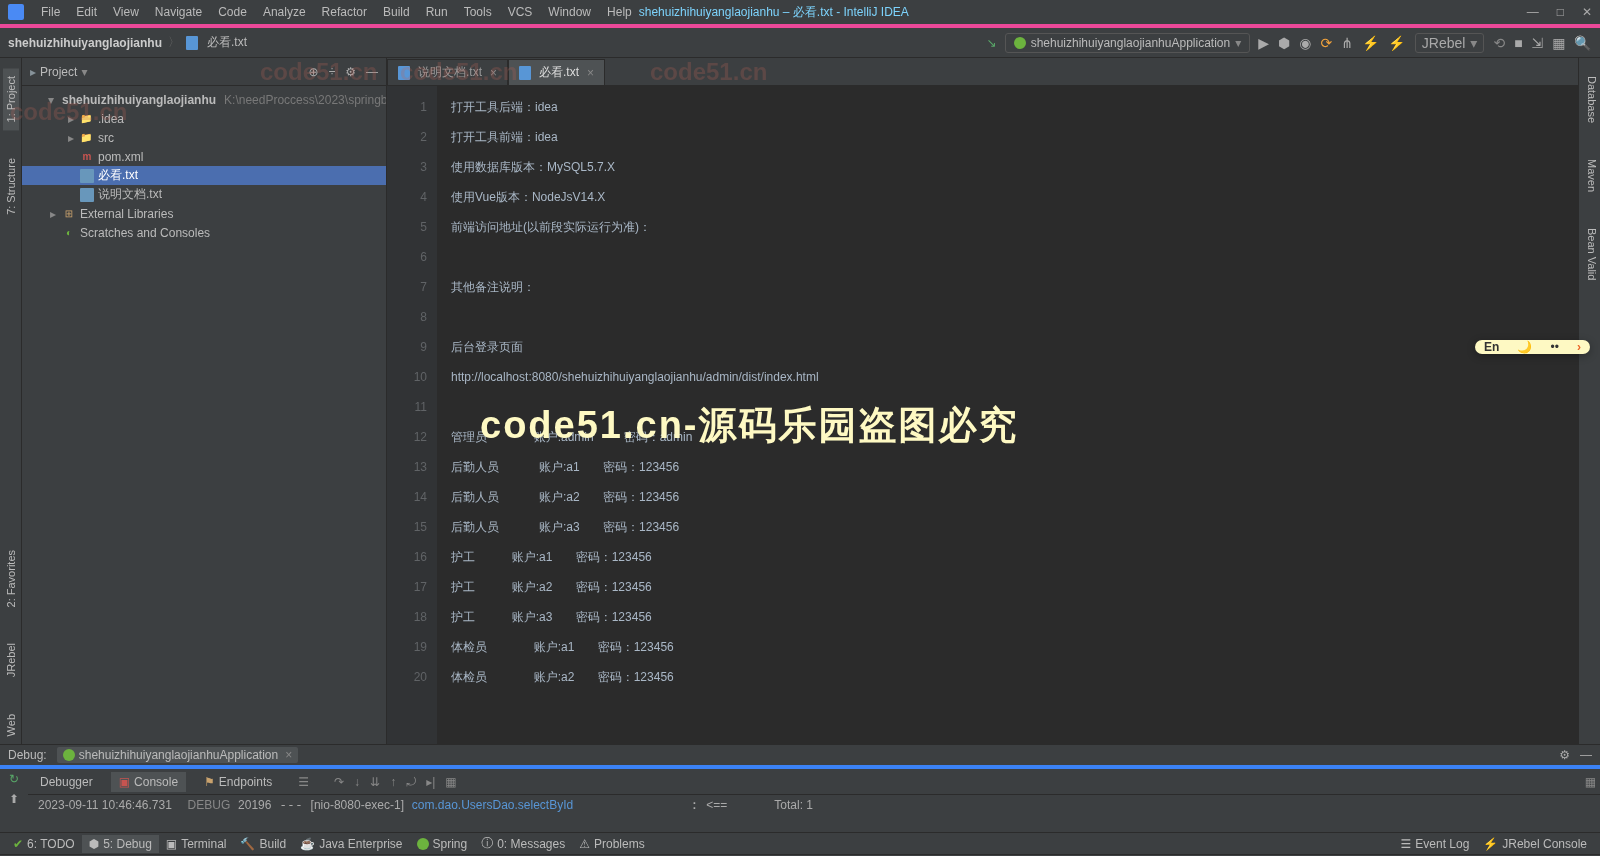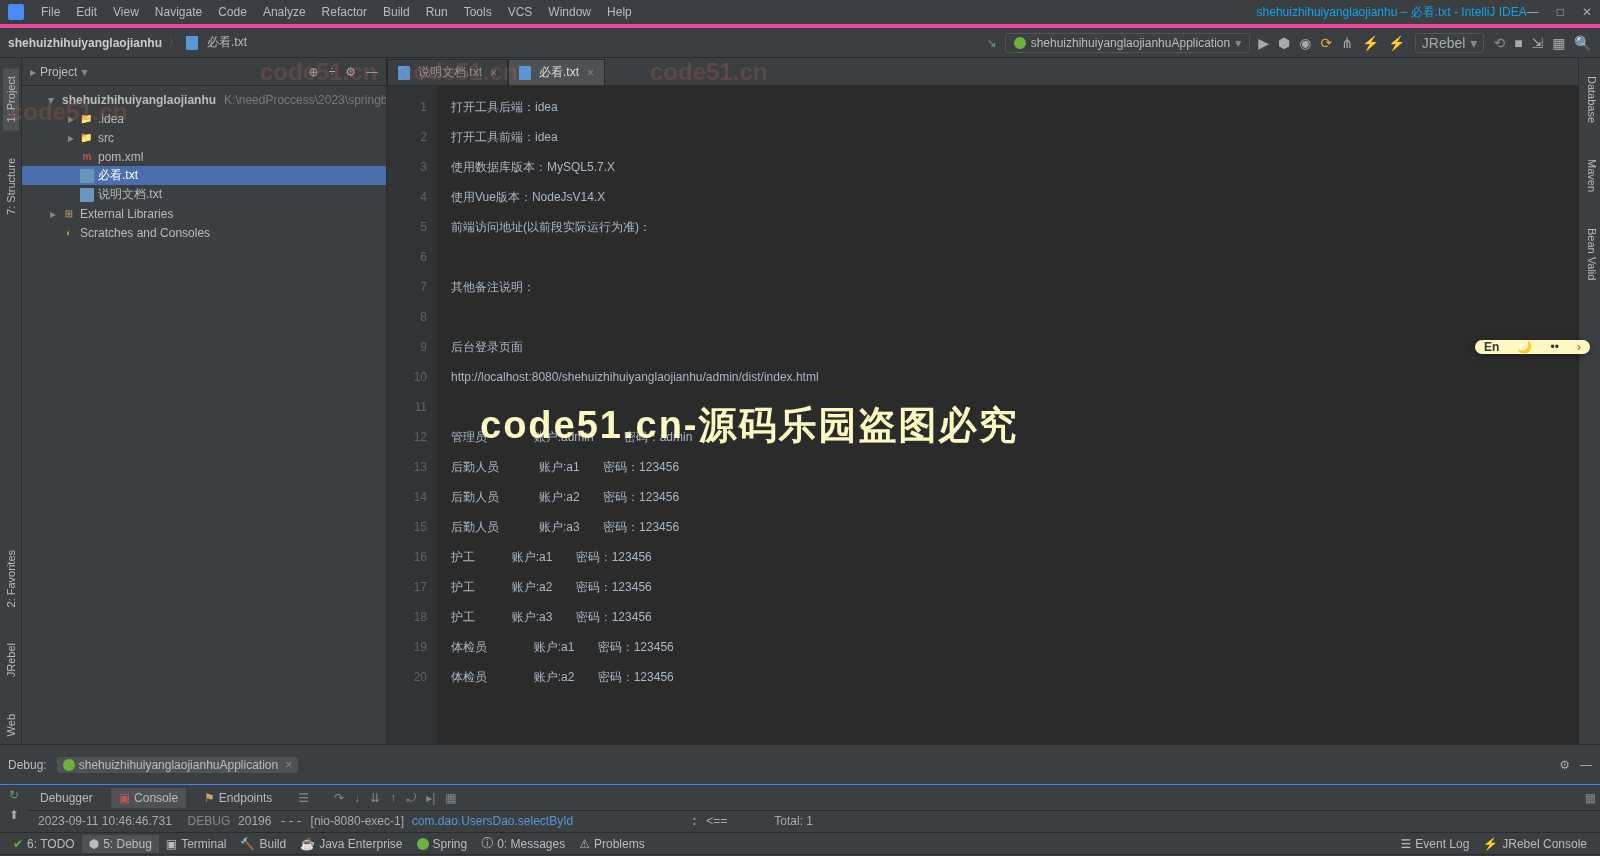--- a/index.html
+++ b/index.html
@@ -1,21 +1,21 @@
 <!DOCTYPE html>
 <html><head>
 <meta charset="utf-8">
 <style>
 *{margin:0;padding:0;box-sizing:border-box;font-family:"Segoe UI",Arial,sans-serif;font-size:12px;user-select:none}
 body{width:1600px;height:856px;background:#3c3f41;color:#bbb;overflow:hidden;position:relative}
 .titlebar{height:28px;background:#3c3f41;display:flex;align-items:center;padding:0 8px;border-bottom:4px solid #ec4899}
 .titlebar .logo{width:16px;height:16px;background:#4a8af4;border-radius:2px;margin-right:10px}
 .menubar{display:flex;gap:2px}
 .menubar span{padding:3px 7px;cursor:pointer}
-.titlebar .title{flex:1;text-align:right;color:#0ea5e9}
+.titlebar .title{flex:1;text-align:left;color:#7dd3fc}
 .winbtns{display:flex;gap:18px;color:#aaa}
 .winbtns span{cursor:pointer}
 .navbar{height:30px;background:#3c3f41;border-bottom:1px solid #2b2b2b;display:flex;align-items:center;padding:0 8px}
 .breadcrumb{display:flex;align-items:center;gap:6px;flex:1}
 .breadcrumb .sep{color:#666}
 .crumb{color:#ccc;font-weight:bold}
 .crumb.file{font-weight:normal;color:#bbb}
 .fileicon{width:12px;height:14px;background:#5896d6;display:inline-block;margin-right:3px;border-radius:1px}
 .toolbar-right{display:flex;align-items:center;gap:8px}
 .runconfig{background:#3c3f41;border:1px solid #555;border-radius:3px;padding:2px 8px;display:flex;align-items:center;gap:5px}
@@ -51,21 +51,21 @@
 .editor-tabs{height:28px;background:#3c3f41;display:flex;align-items:flex-end;border-bottom:1px solid #2b2b2b}
 .editor-tab{height:26px;padding:0 10px;display:flex;align-items:center;gap:5px;background:#3c3f41;border:1px solid #2b2b2b;border-bottom:none;cursor:pointer;color:#999}
 .editor-tab.active{background:#4e5254;color:#ddd}
 .editor-tab .close{color:#888;margin-left:3px}
 .editor-body{flex:1;display:flex;overflow:hidden;font-family:"JetBrains Mono",Consolas,monospace;font-size:14px}
 .gutter{width:50px;background:#313335;color:#606366;text-align:right;padding:6px 10px 0 0;line-height:30px}
 .code{flex:1;background:#2b2b2b;color:#a9b7c6;padding:6px 0 16px 14px;line-height:30px;white-space:pre;position:relative}
 .right-gutter{width:22px;background:#3c3f41;border-left:1px solid #2b2b2b;writing-mode:vertical-rl;display:flex;padding-top:10px;gap:20px}
 .right-gutter .tab{padding:8px 2px;cursor:pointer;font-size:11px}
 .debug-panel{height:88px;background:#3c3f41;border-top:1px solid #2b2b2b;display:flex;flex-direction:column}
-.debug-header{height:40px;display:flex;align-items:center;padding:0 8px;border-bottom:1px solid #3b82f6}
+.debug-header{height:24px;display:flex;align-items:center;padding:0 8px;border-bottom:4px solid #3b82f6}
 .debug-header .lbl{margin-right:10px}
 .debug-header .config{display:flex;align-items:center;gap:4px;background:#4e5254;padding:1px 6px;border-radius:2px}
 .debug-header .close{color:#888;margin-left:3px}
 .debug-header .spacer{flex:1}
 .debug-tabs{height:26px;display:flex;align-items:center;padding:0 4px;gap:10px;border-bottom:1px solid #2b2b2b}
 .debug-left-tools{width:28px;display:flex;flex-direction:column;align-items:center;padding-top:3px;gap:6px}
 .debug-left-tools span{cursor:pointer;color:#aaa}
 .debug-tab{padding:3px 8px;cursor:pointer;display:flex;align-items:center;gap:4px}
 .debug-tab.active{background:#4e5254}
 .debug-steps{display:flex;gap:10px;margin-left:15px;color:#888}

